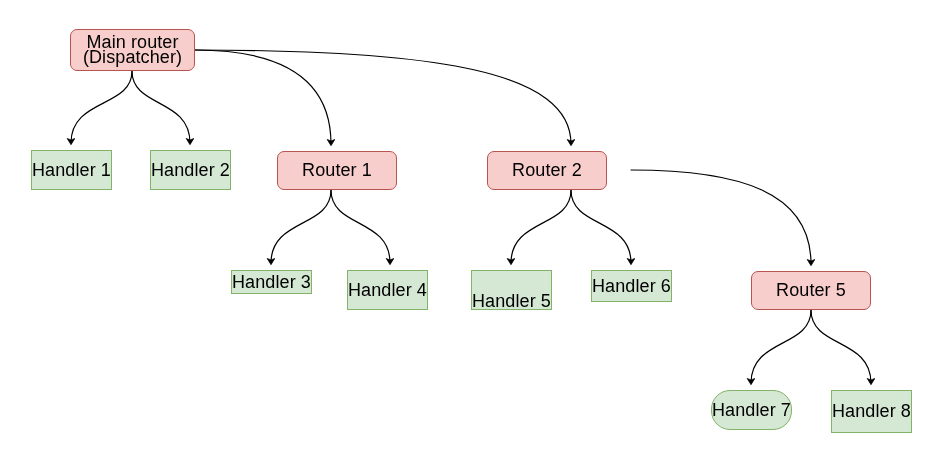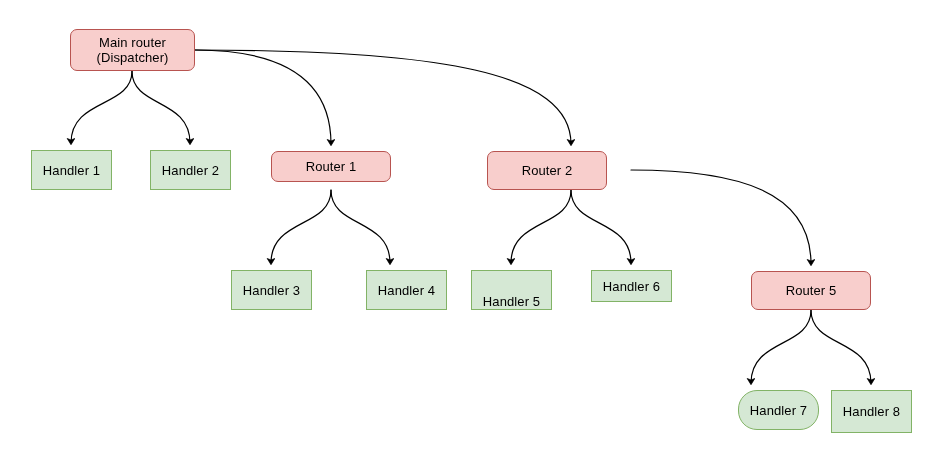--- a/index.html
+++ b/index.html
@@ -23,21 +23,21 @@
     height: 461px;
     pointer-events: none;
   }
   .node {
     position: absolute;
     box-sizing: border-box;
     display: flex;
     align-items: center;
     justify-content: center;
     text-align: center;
-    font-size: 13px;
+    font-size: 18px;
     line-height: 15px;
     color: #000000;
     border-width: 1px;
     border-style: solid;
     white-space: pre-line;
     letter-spacing: 0.1px;
   }
   .node.router {
     background: #f8cecc;
     border-color: #b85450;
@@ -73,24 +73,24 @@
         <path d="M 811 310 C 811 348 751 338 751 383" fill="none" stroke="#000000" stroke-width="1.2" stroke-linecap="round" marker-end="url(#arrowhead)"></path>
         <path d="M 811 310 C 811 348 871 338 871 383" fill="none" stroke="#000000" stroke-width="1.2" stroke-linecap="round" marker-end="url(#arrowhead)"></path>
       </g>
   </svg>
 
   <div id="nodes-group">
       <div class="node router" style="left: 70px; top: 29px; width: 125px; height: 42px;"><span>Main router
 (Dispatcher)</span></div>
       <div class="node handler" style="left: 31px; top: 150px; width: 81px; height: 40px;"><span>Handler 1</span></div>
       <div class="node handler" style="left: 150px; top: 150px; width: 81px; height: 40px;"><span>Handler 2</span></div>
-      <div class="node router" style="left: 271px; top: 151px; width: 120px; height: 31px;"><span>Router 1</span></div>
+      <div class="node router" style="left: 277px; top: 151px; width: 120px; height: 39px;"><span>Router 1</span></div>
       <div class="node router" style="left: 487px; top: 151px; width: 120px; height: 39px;"><span>Router 2</span></div>
-      <div class="node handler" style="left: 231px; top: 270px; width: 81px; height: 40px;"><span>Handler 3</span></div>
-      <div class="node handler" style="left: 366px; top: 270px; width: 81px; height: 40px;"><span>Handler 4</span></div>
+      <div class="node handler" style="left: 231px; top: 270px; width: 81px; height: 24px;"><span>Handler 3</span></div>
+      <div class="node handler" style="left: 347px; top: 270px; width: 81px; height: 40px;"><span>Handler 4</span></div>
       <div class="node handler" style="left: 471px; top: 270px; width: 81px; height: 40px; align-items: flex-end;"><span>Handler 5</span></div>
       <div class="node handler" style="left: 591px; top: 270px; width: 81px; height: 32px;"><span>Handler 6</span></div>
       <div class="node router" style="left: 751px; top: 271px; width: 120px; height: 39px;"><span>Router 5</span></div>
-      <div class="node handler" style="left: 738px; top: 390px; width: 81px; height: 40px; border-radius: 19px;"><span>Handler 7</span></div>
+      <div class="node handler" style="left: 711px; top: 390px; width: 81px; height: 40px; border-radius: 19px;"><span>Handler 7</span></div>
       <div class="node handler" style="left: 831px; top: 390px; width: 81px; height: 43px;"><span>Handler 8</span></div>
     </div>
 
 </div>
 
 </body></html>

